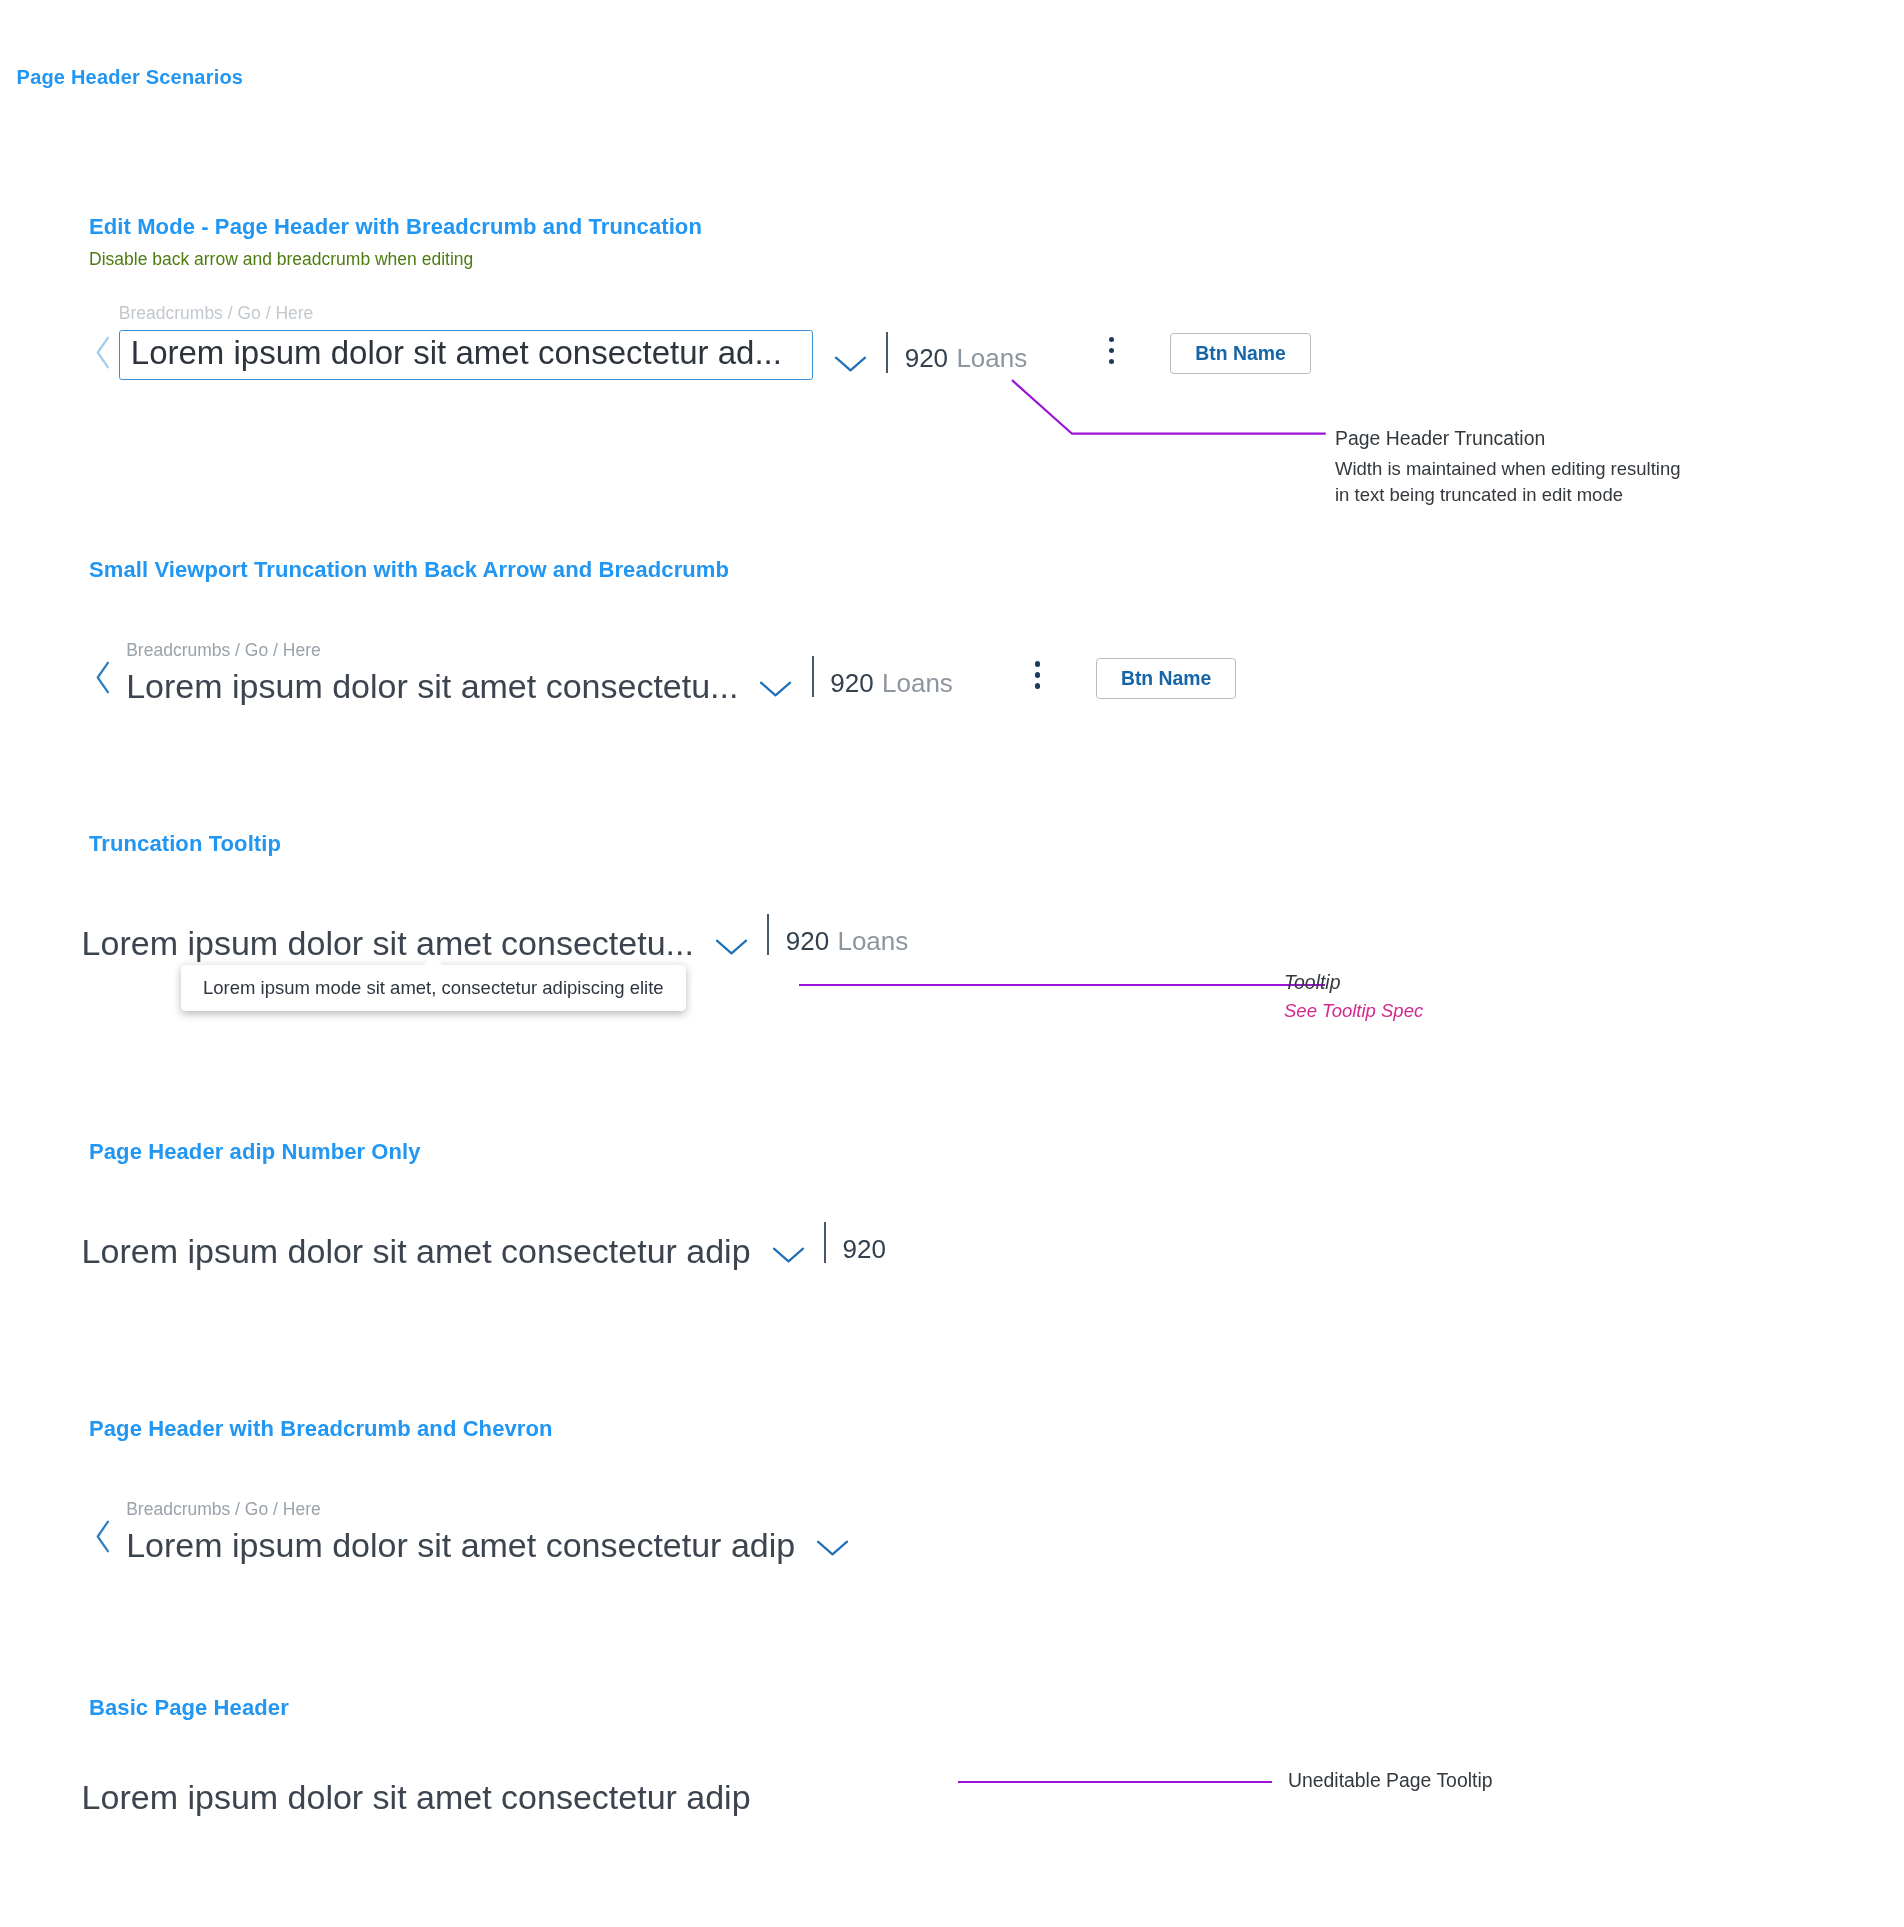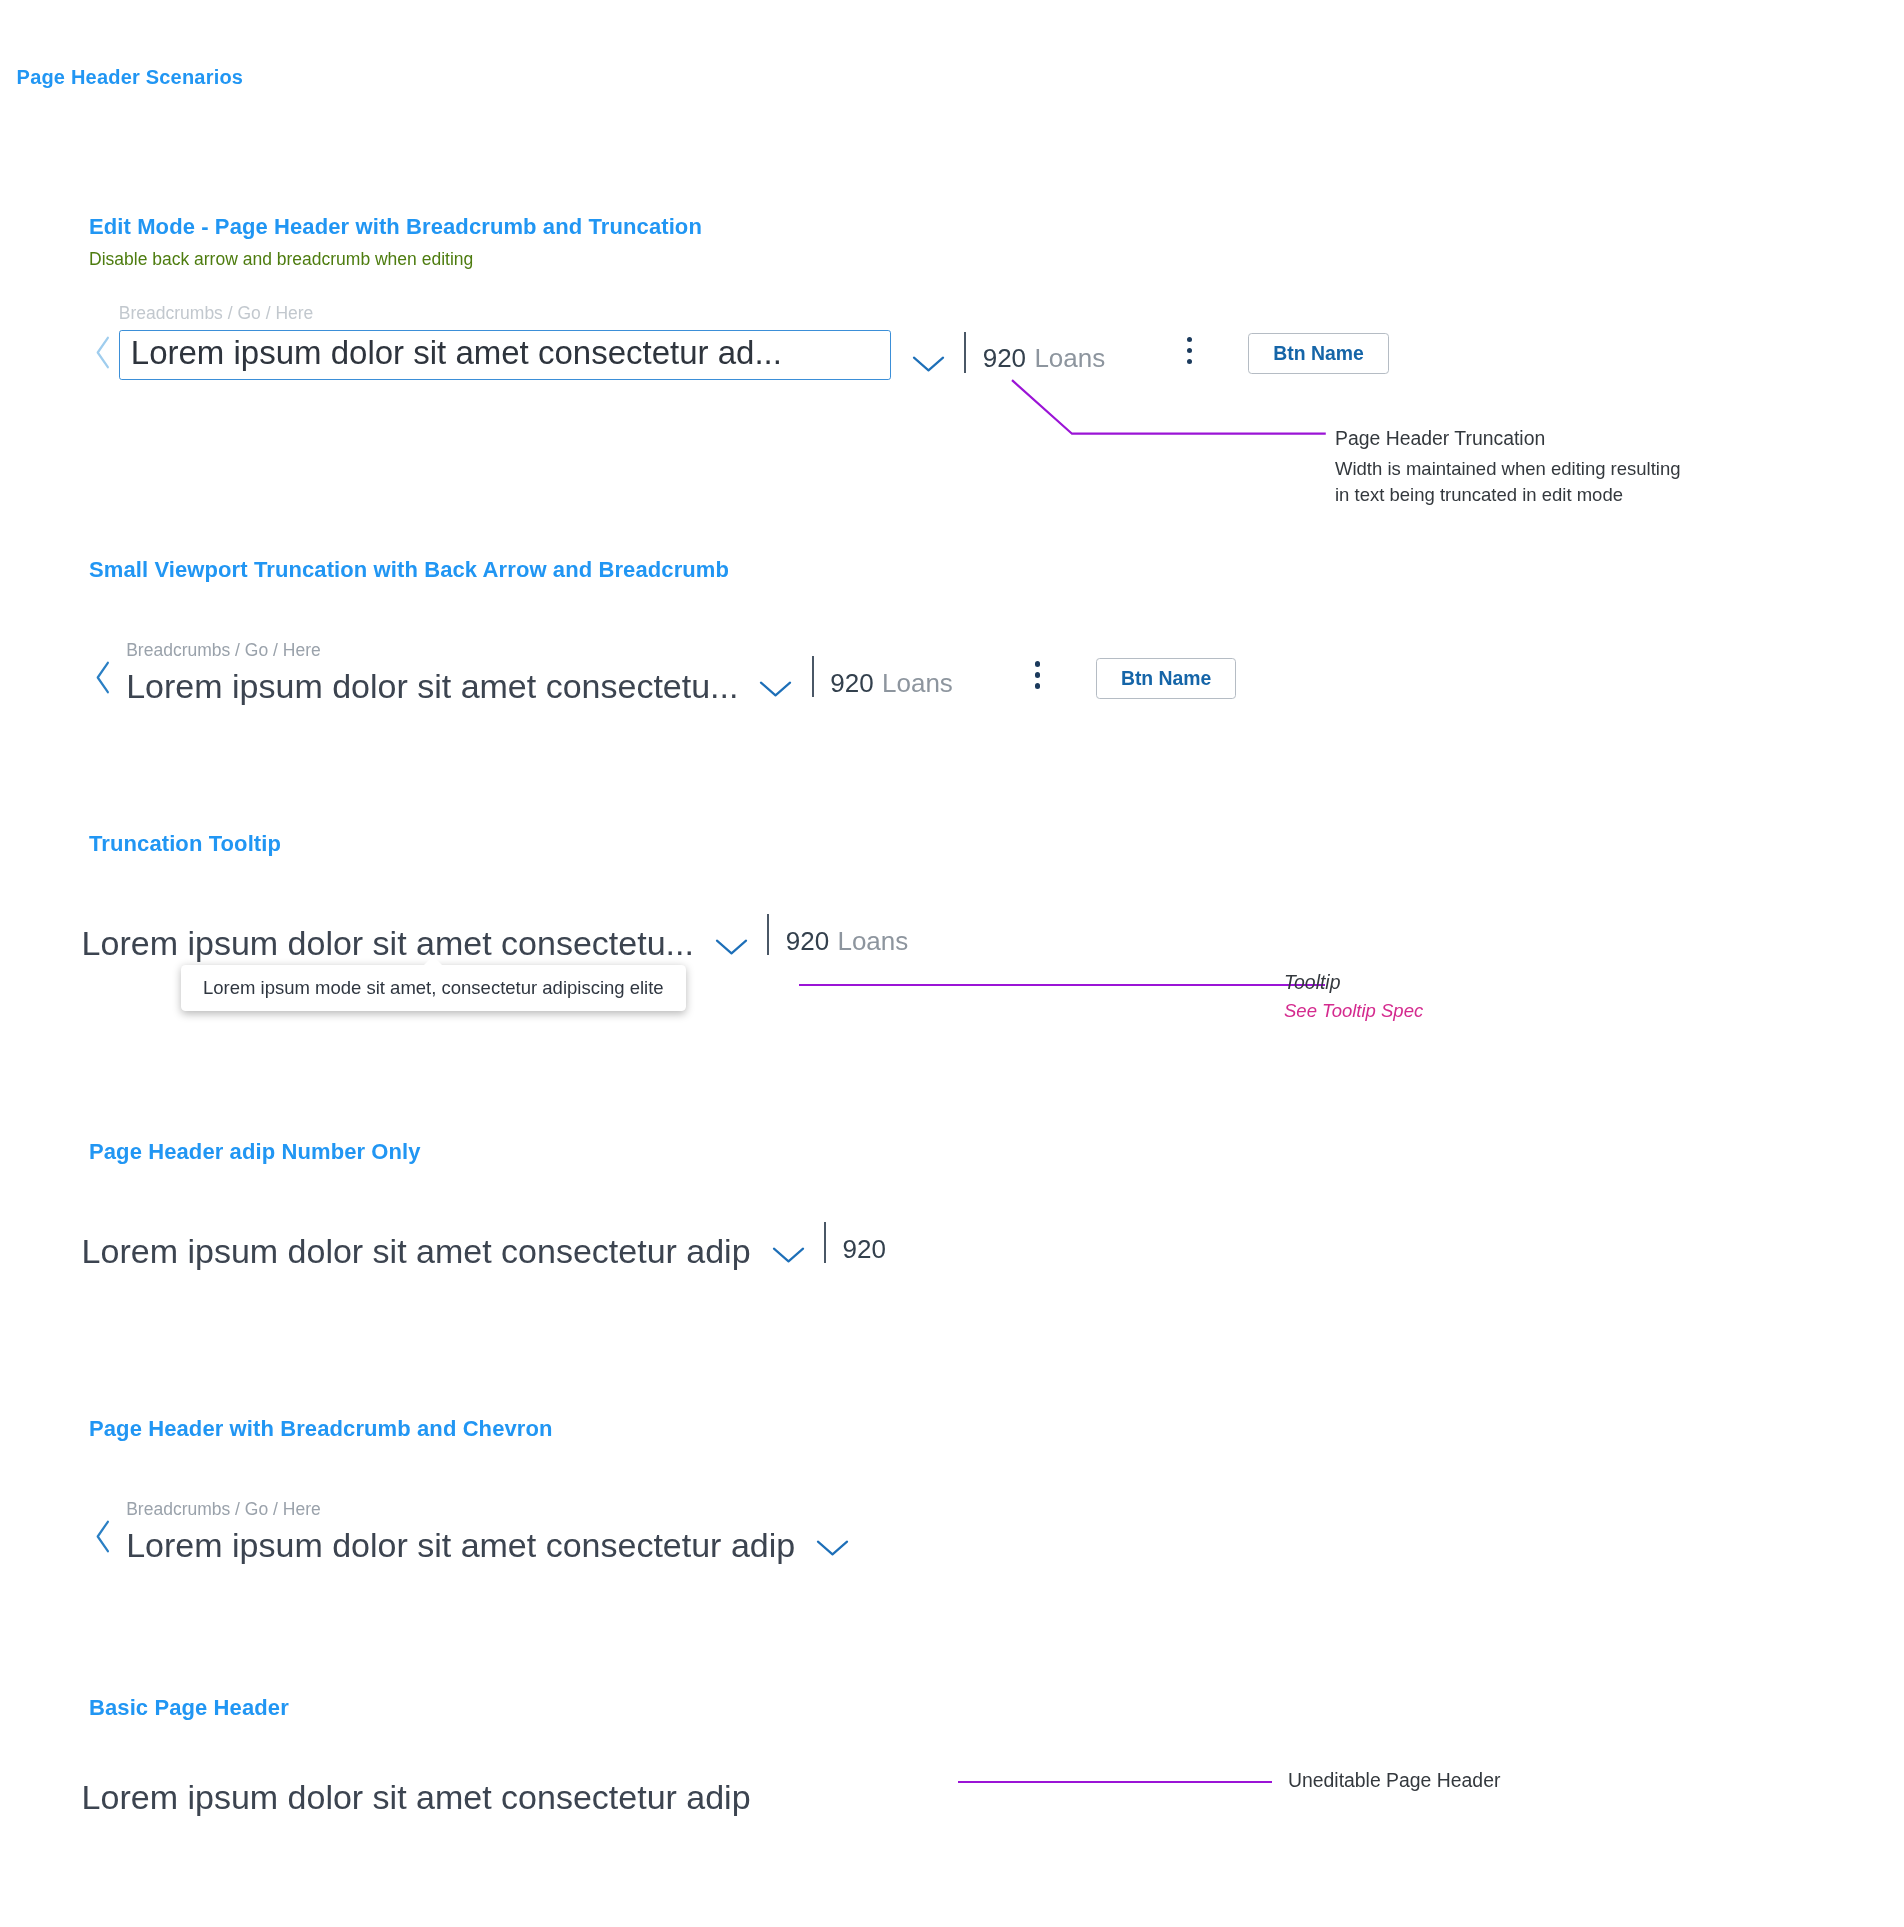--- a/index.html
+++ b/index.html
@@ -77,21 +77,21 @@
   }
   .title-edit {
     font-size: 33px;
     color: #2e343d;
     line-height: 1.1;
     white-space: nowrap;
     background: #ffffff;
     border: 1.8px solid #3b8fd8;
     border-radius: 2.8px;
     padding: 4.6px 11px 7.4px 11px;
-    width: 772px;
+    width: 694px;
     overflow: hidden;
     text-overflow: ellipsis;
     display: block;
   }
   .chev-down {
     flex: 0 0 auto;
     margin: 0 0 5.5px 20px;
     display: flex;
     align-items: center;
   }
@@ -349,15 +349,15 @@
   <div class="section-title">Basic Page Header</div>
 
   <div class="ph-row" style="margin-top:57px; margin-left:-7.4px;">
     <div class="title-text">Lorem ipsum dolor sit amet consectetur adip</div>
   </div>
 </div>
 
 <div class="leader" style="left:958px; top:1781px; width:314px;"></div>
 
 <div class="annot" style="left:1288px; top:1769px;">
-  <div class="annot-title">Uneditable Page Header</div>
+  <div class="annot-title">Uneditable Page Tooltip</div>
 </div>
 
 
 </body></html>

